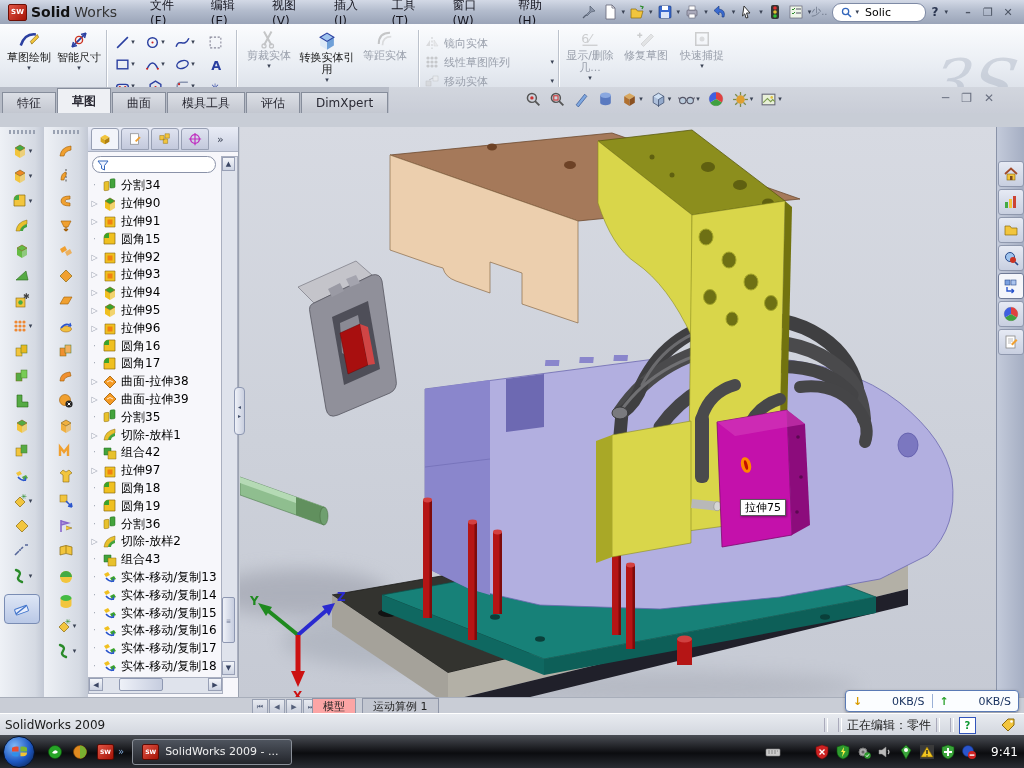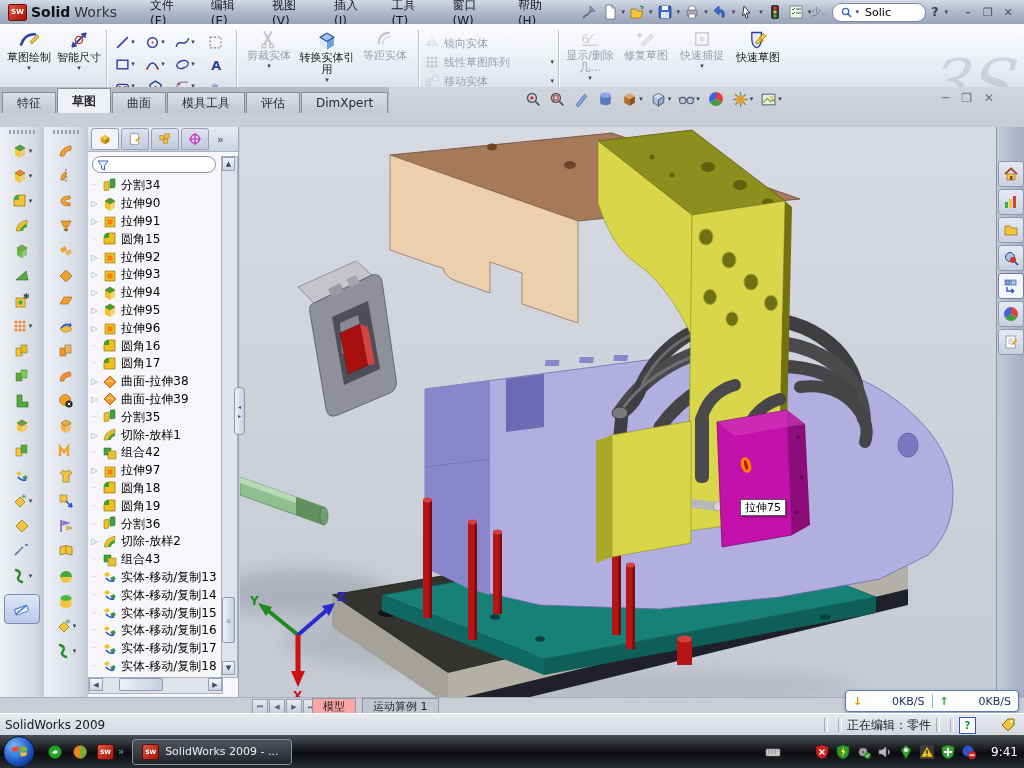--- a/index.html
+++ b/index.html
@@ -418,29 +418,20 @@
           <span class="lbl">修复草图</span>
         </div>
         <div class="bigbtn dis" style="width:56px;">
           <svg width="20" height="20" viewBox="0 0 16 16">
             <rect x="3" y="3" width="10" height="10" fill="none" stroke="#999" stroke-width="1.2"></rect>
             <circle cx="8" cy="8" r="2" fill="#bbb"></circle>
           </svg>
           <span class="lbl">快速捕捉</span>
           <span class="dda">▾</span>
         </div>
-        <div class="bigbtn" style="width:56px;">
-          <svg width="22" height="22" viewBox="0 0 16 16">
-            <path d="M3 2 h8 v5 q0 6 -4 7 q-4 -1 -4 -7Z" fill="#2a3fa0"></path>
-            <path d="M4 3 h6 v4 q0 5 -3 6 q-3 -1 -3 -6Z" fill="#e8edf8"></path>
-            <path d="M6 10 L12 3 14 5 8 11Z" fill="#f2c53d" stroke="#8a6a10" stroke-width=".5"></path>
-            <path d="M9 6l3 3" stroke="#cc8a00"></path>
-          </svg>
-          <span class="lbl">快速草图</span>
-        </div>
       </div>
     <div id="watermark" class="abs">3S</div>
   </div>
 
   <div id="tabrow" class="abs">
     <div id="cmtabs" style="display:flex;align-items:flex-end;padding-left:2px;">
         <div class="cmtab">特征</div>
         <div class="cmtab active">草图</div>
         <div class="cmtab">曲面</div>
         <div class="cmtab">模具工具</div>

